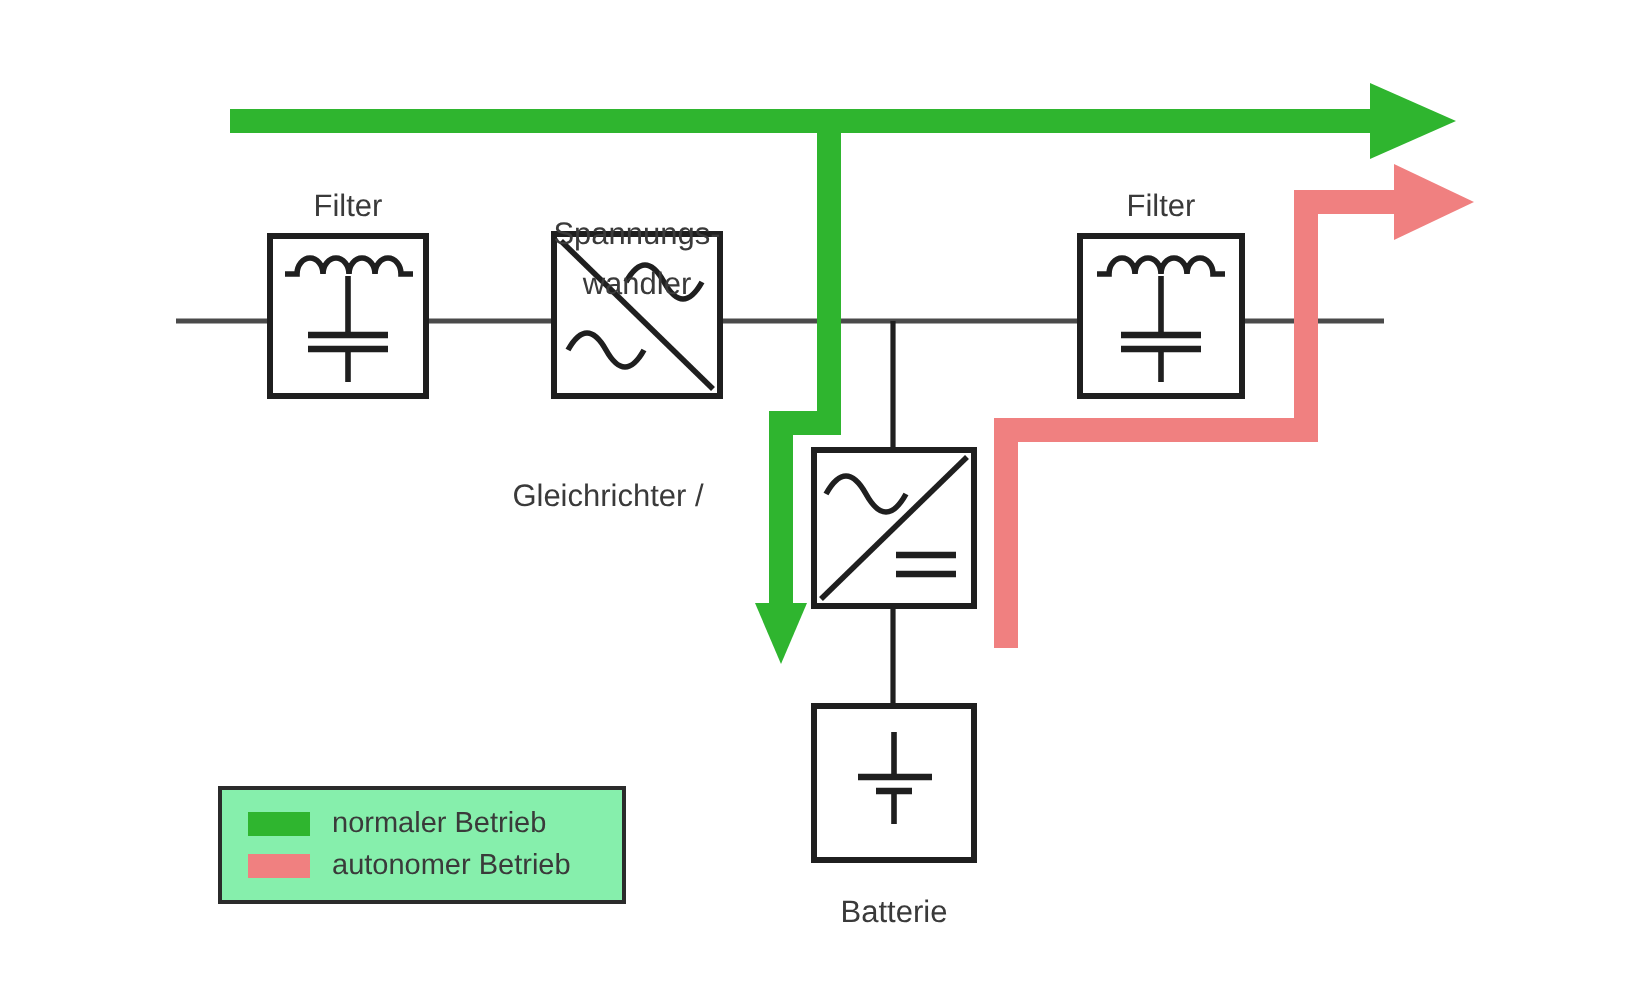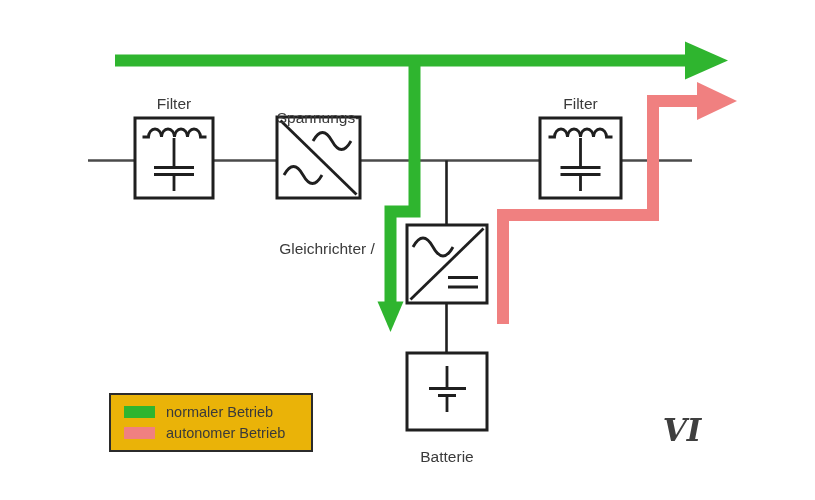--- a/index.html
+++ b/index.html
@@ -21,21 +21,21 @@
   
   .lbl{
     position:absolute;color:var(--text);font-size:15.5px;line-height:25px;
     text-align:center;white-space:nowrap;
   }
   .lbl span{display:block;}
   .lbl-vc{line-height:24.5px;}
   
   .legend{
     position:absolute;left:109px;top:393px;width:204px;height:59px;
-    box-sizing:border-box;border:2px solid #2b2b2b;background:#eab308;
+    box-sizing:border-box;border:2px solid #2b2b2b;background:#86efac;
     display:flex;flex-direction:column;justify-content:center;gap:6px;
     padding-left:13px;
   }
   .legend-row{display:flex;align-items:center;gap:11px;}
   .swatch{width:31px;height:12px;flex:0 0 auto;}
   .swatch-green{background:var(--green);}
   .swatch-red{background:var(--red);}
   .legend-label{font-size:14.5px;color:var(--text);line-height:1;}
   
   .figure-number{
@@ -100,36 +100,36 @@
     <g>
       <path class="redline" d="M503,324 V215 H653 V101 H699"></path>
       <polygon class="redfill" points="697,82 737,101 697,120"></polygon>
     </g>
   </svg>
 
   <div class="lbl" style="left:134px;top:91px;width:80px;">Filter</div>
 
   <div class="lbl lbl-vc" style="left:258px;top:66px;width:121px;margin-top:40px;">
     <span>Spannungs-</span>
+    <span>wandler</span>
   </div>
 
   <div class="lbl" style="left:540px;top:91px;width:81px;">Filter</div>
 
-  <div class="lbl" style="left:257px;top:236px;width:140px;">
+  <div class="lbl" style="left:234px;top:236px;width:140px;">
     <span>Gleichrichter /</span>
   </div>
 
   <div class="lbl" style="left:397px;top:444px;width:100px;">Batterie</div>
 
   <div class="legend">
     <div class="legend-row">
       <span class="swatch swatch-green"></span>
       <span class="legend-label">normaler Betrieb</span>
     </div>
     <div class="legend-row">
       <span class="swatch swatch-red"></span>
       <span class="legend-label">autonomer Betrieb</span>
     </div>
   </div>
 
-  <div class="figure-number">VI</div>
 
 </div>
 
 </body></html>

